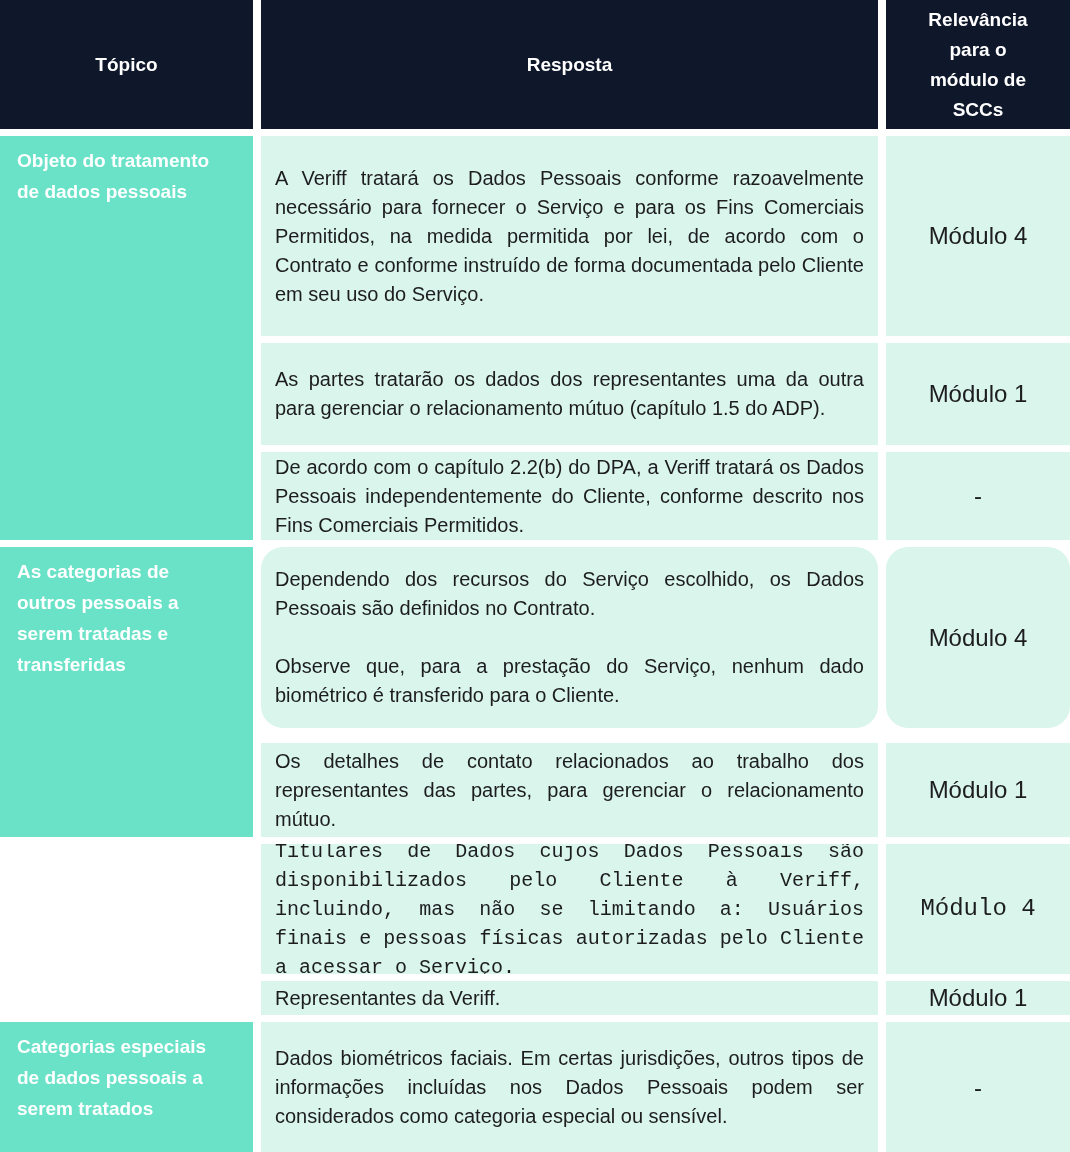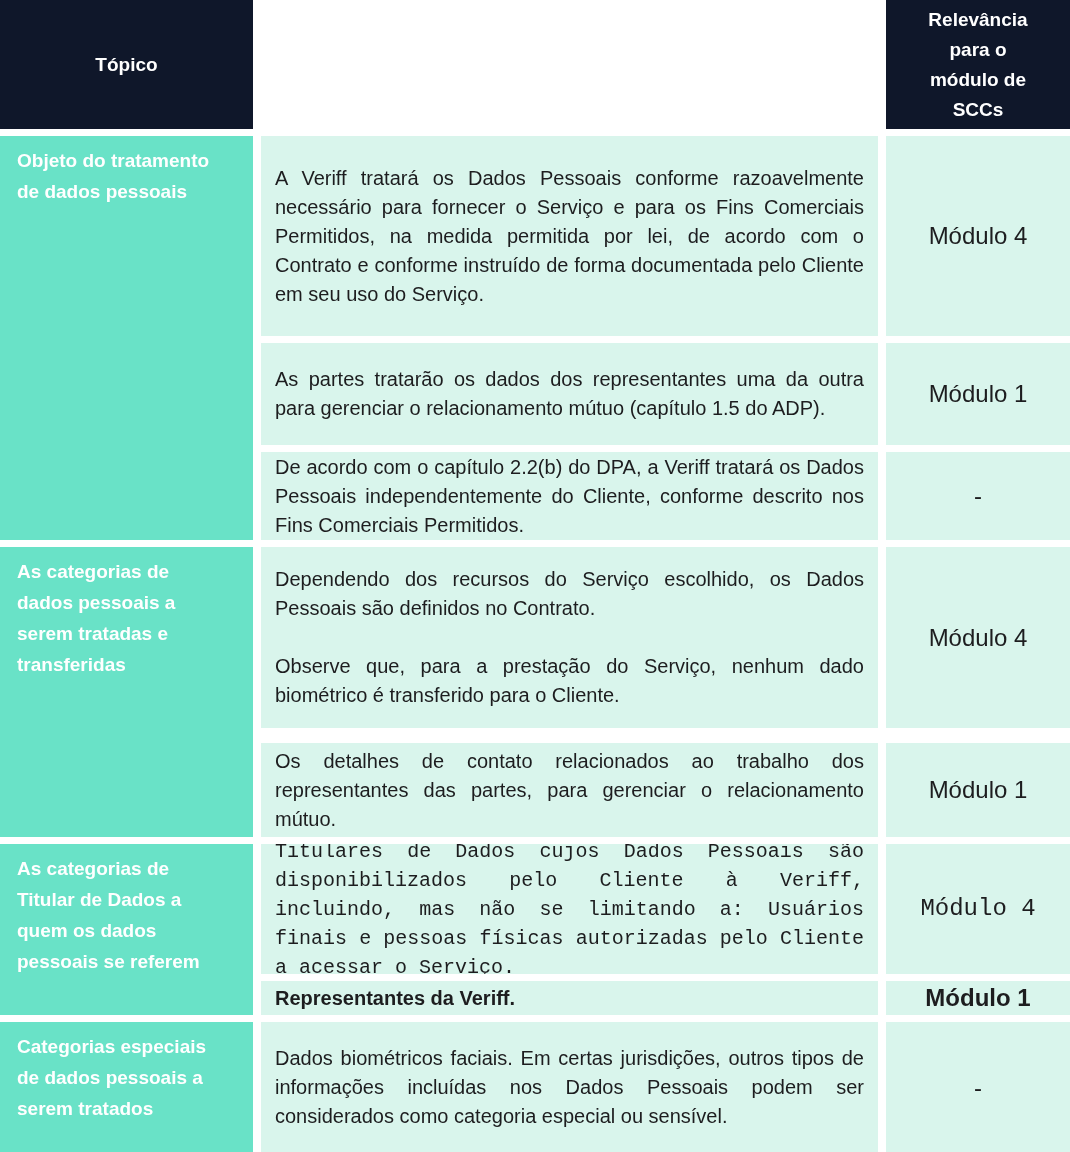--- a/index.html
+++ b/index.html
@@ -71,33 +71,34 @@
     color: #1D1D1F;
     font-size: 24px;
     line-height: 26px;
     display: flex;
     align-items: center;
     justify-content: center;
     text-align: center;
     grid-column: 3;
   }
   .r2 { grid-row: 2; } .r3 { grid-row: 3; } .r4 { grid-row: 4; }
-  .r5 { grid-row: 5; } .r6 { grid-row: 6; margin-top: 8px; } .r7 { grid-row: 7; font-family: Liberation Mono, monospace; }
-  .r8 { grid-row: 8; font-weight: bold; } .r9 { grid-row: 9; }
+  .r5 { grid-row: 5; border-radius: 22px; } .r6 { grid-row: 6; margin-top: 8px; } .r7 { grid-row: 7; font-family: Liberation Mono, monospace; }
+  .r8 { grid-row: 8; } .r9 { grid-row: 9; }
   .t1 { grid-row: 2 / span 3; }
   .t2 { grid-row: 5 / span 2; }
   .t3 { grid-row: 7 / span 2; }
   .t4 { grid-row: 9; }
 </style>
 </head>
 <body>
 
 <div class="table">
 
   <div class="cell hcell" style="grid-column:1">Tópico</div>
+  <div class="cell hcell" style="grid-column:2">Resposta</div>
   <div class="cell hcell" style="grid-column:3">Relevância
 para o
 módulo de
 SCCs</div>
 
   <div class="cell topic t1">Objeto do tratamento de dados pessoais</div>
 
   <div class="cell resp r2">
     <span>A Veriff tratará os Dados Pessoais conforme razoavelmente necessário para fornecer o Serviço e para os Fins Comerciais Permitidos, na medida permitida por lei, de acordo com o Contrato e conforme instruído de forma documentada pelo Cliente em seu uso do Serviço.</span>
   </div>
@@ -106,35 +107,34 @@
   <div class="cell resp r3">
     <span>As partes tratarão os dados dos representantes uma da outra para gerenciar o relacionamento mútuo (capítulo 1.5 do ADP).</span>
   </div>
   <div class="cell rel r3">Módulo 1</div>
 
   <div class="cell resp r4">
     <span>De acordo com o capítulo 2.2(b) do DPA, a Veriff tratará os Dados Pessoais independentemente do Cliente, conforme descrito nos Fins Comerciais Permitidos.</span>
   </div>
   <div class="cell rel r4">-</div>
 
-  <div class="cell topic t2">As categorias de dados pessoais a serem tratadas e transferidas</div>
+  <div class="cell topic t2">As categorias de outros pessoais a serem tratadas e transferidas</div>
 
   <div class="cell resp r5">
     <span>Dependendo dos recursos do Serviço escolhido, os Dados Pessoais são definidos no Contrato.
 
 Observe que, para a prestação do Serviço, nenhum dado biométrico é transferido para o Cliente.</span>
   </div>
   <div class="cell rel r5">Módulo 4</div>
 
   <div class="cell resp r6">
     <span>Os detalhes de contato relacionados ao trabalho dos representantes das partes, para gerenciar o relacionamento mútuo.</span>
   </div>
   <div class="cell rel r6">Módulo 1</div>
 
-  <div class="cell topic t3">As categorias de Titular de Dados a quem os dados pessoais se referem</div>
 
   <div class="cell resp r7">
     <span>Titulares de Dados cujos Dados Pessoais são disponibilizados pelo Cliente à Veriff, incluindo, mas não se limitando a: Usuários finais e pessoas físicas autorizadas pelo Cliente a acessar o Serviço.</span>
   </div>
   <div class="cell rel r7">Módulo 4</div>
 
   <div class="cell resp r8">
     <span>Representantes da Veriff.</span>
   </div>
   <div class="cell rel r8">Módulo 1</div>

